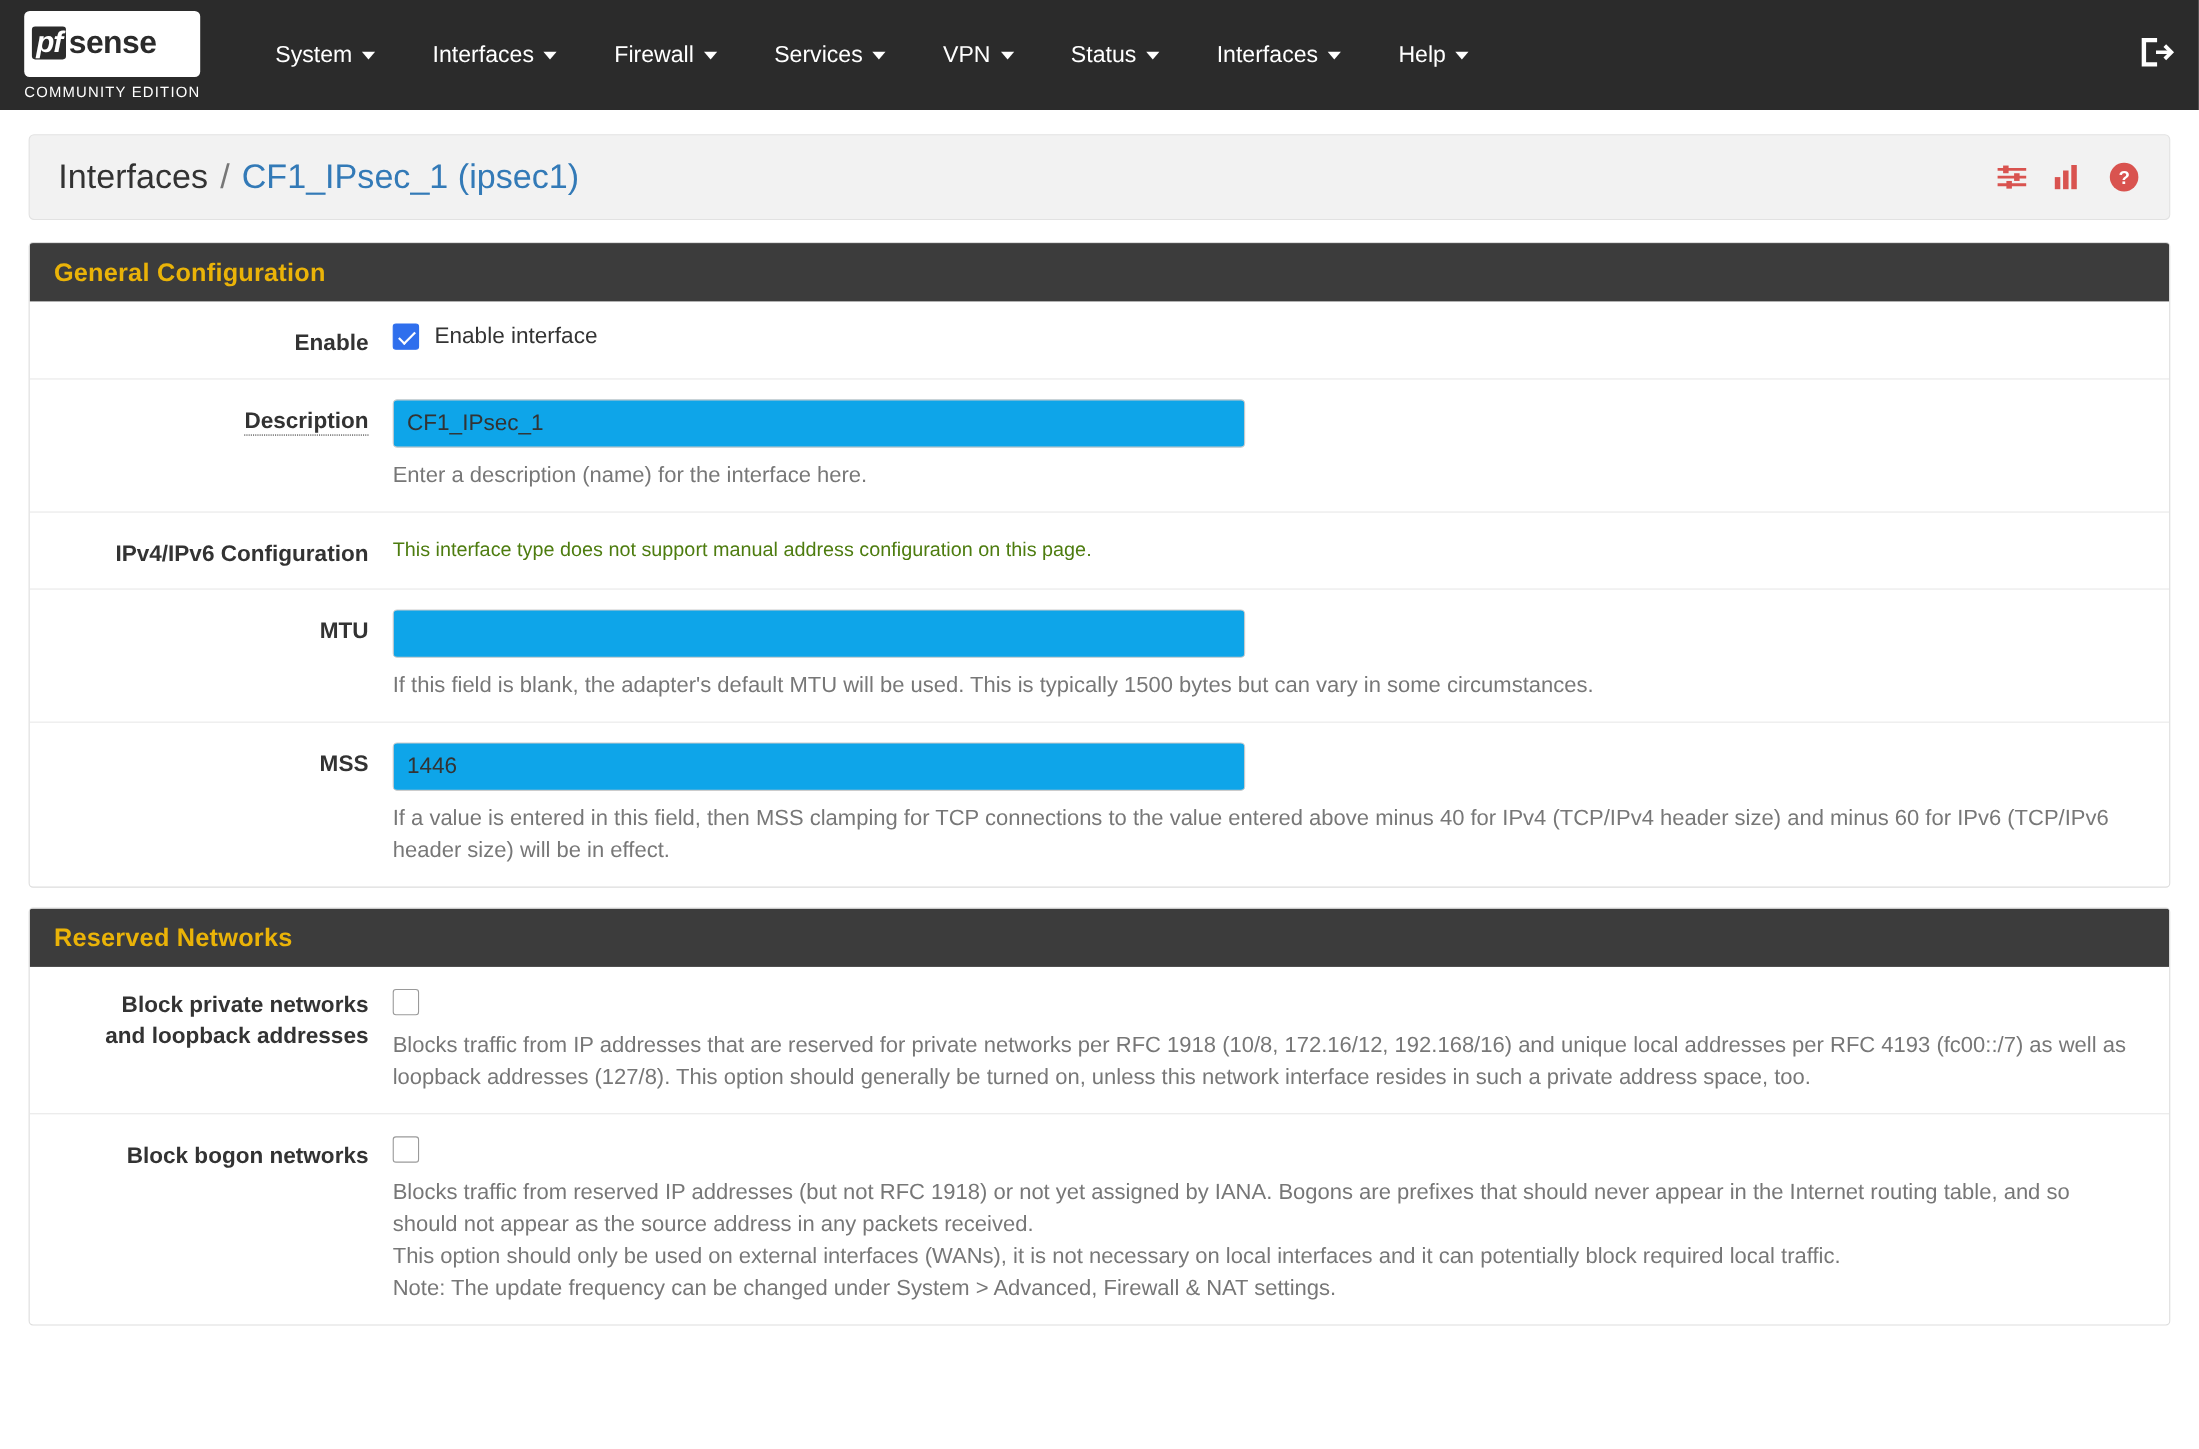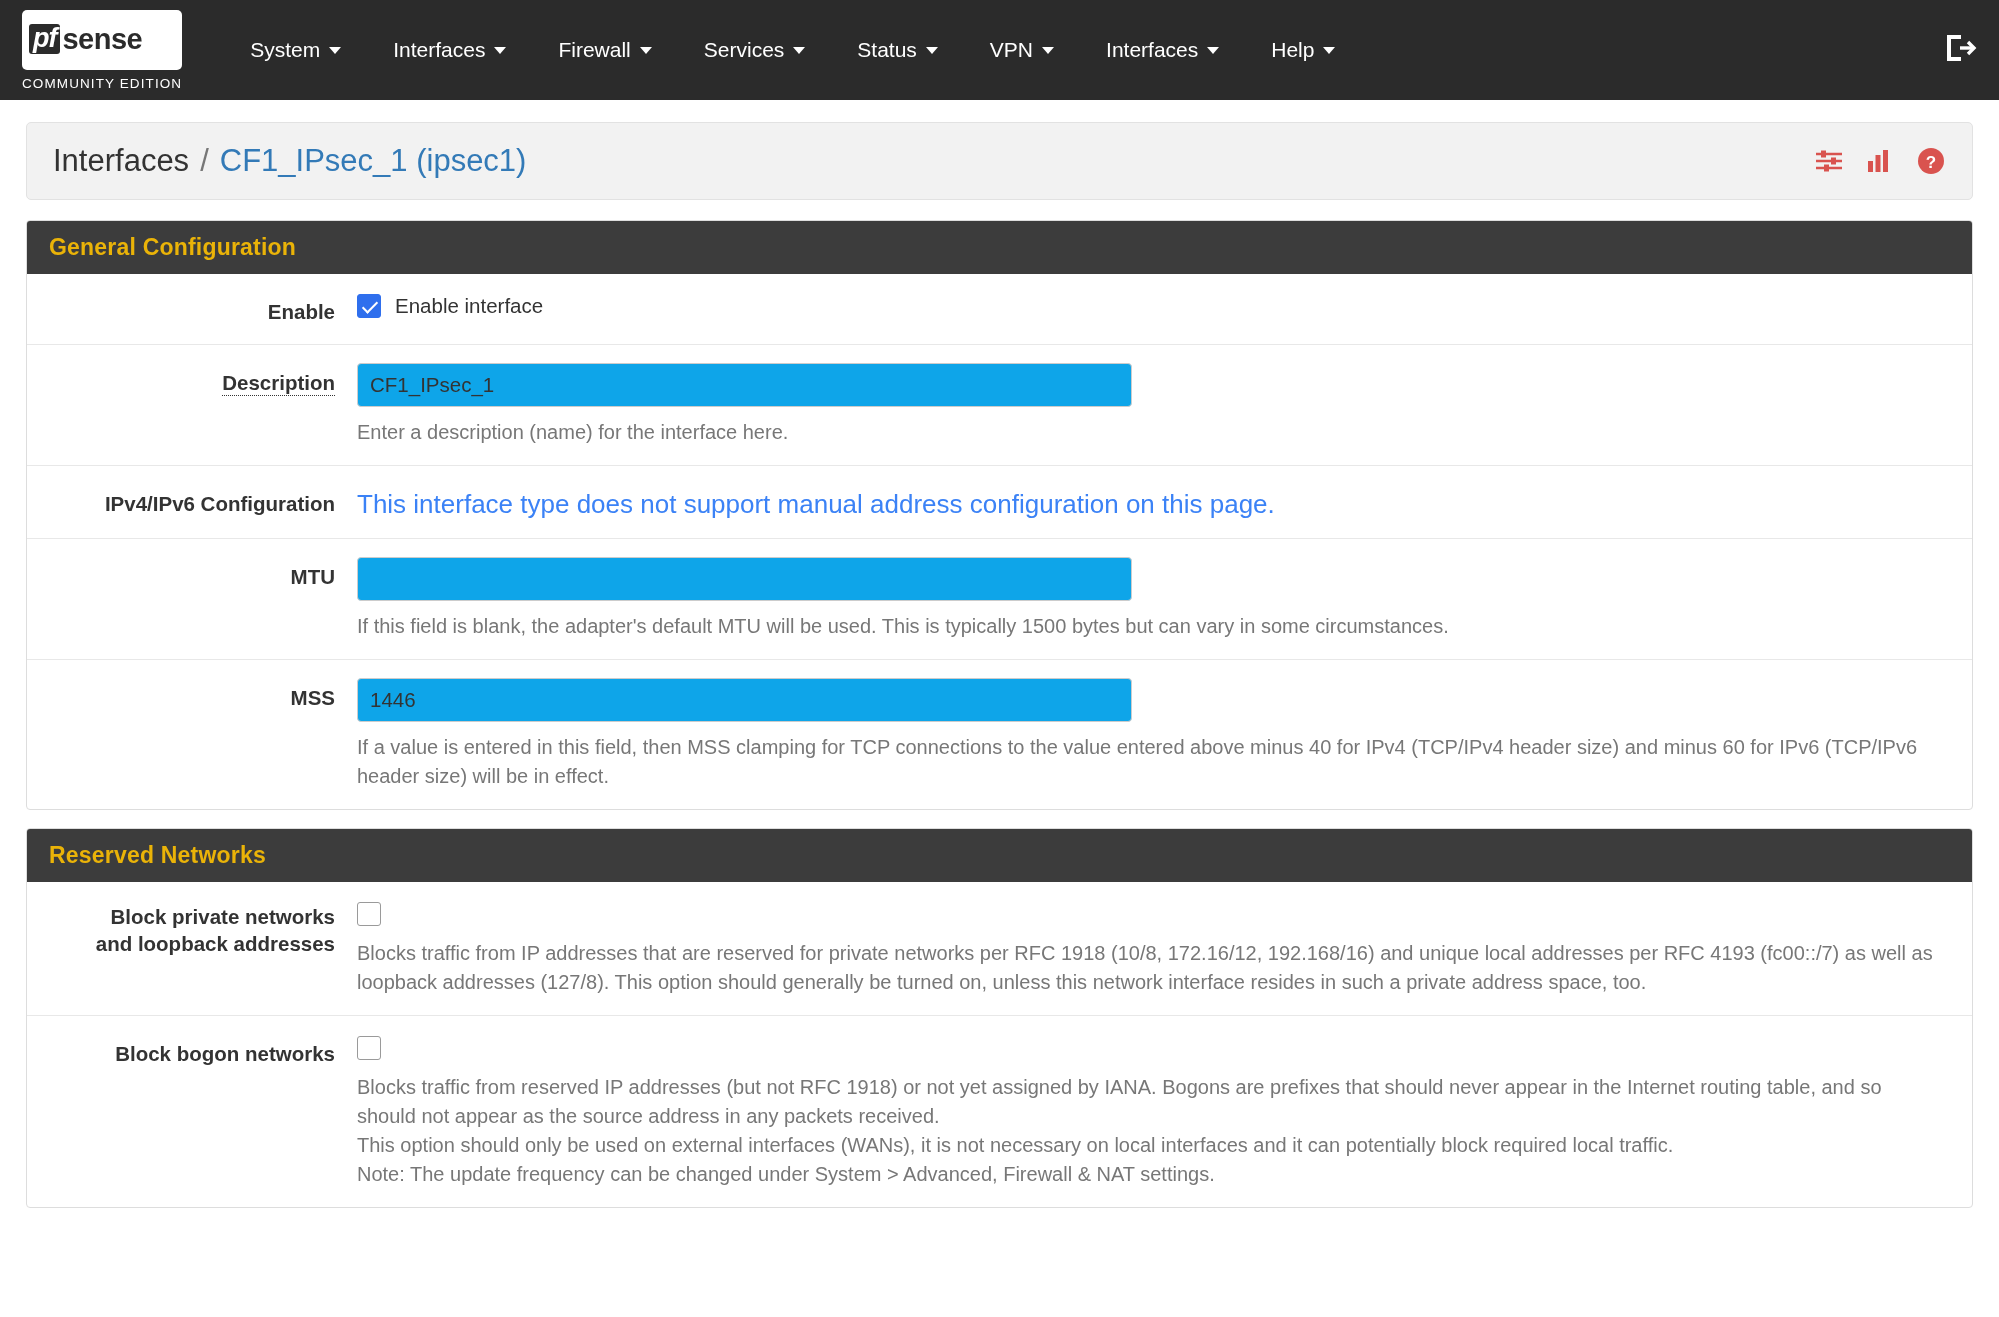--- a/index.html
+++ b/index.html
@@ -151,22 +151,22 @@
   .row-field { flex: 1; padding-right: 26px; }
   .help {
     font-size: 20px;
     color: #777777;
     line-height: 1.45;
     margin-top: 11px;
     max-width: 1580px;
   }
   .help.tight { margin-top: 13px; }
   .static-text {
-    font-size: 26px;
-    color: #3b82f6;
+    font-size: 18px;
+    color: #4d7c0f;
     padding-top: 5px;
   }
   .dotted {
     border-bottom: 1px dotted #333333;
     padding-bottom: 1px;
     cursor: help;
   }
   input[type="text"] {
     width: 775px;
     height: 44px;
@@ -236,25 +236,25 @@
     </div>
     <div class="nav-item">
       <span>Firewall</span>
       <span class="caret"></span>
     </div>
     <div class="nav-item">
       <span>Services</span>
       <span class="caret"></span>
     </div>
     <div class="nav-item">
+      <span>VPN</span>
+      <span class="caret"></span>
+    </div>
+    <div class="nav-item">
       <span>Status</span>
-      <span class="caret"></span>
-    </div>
-    <div class="nav-item">
-      <span>VPN</span>
       <span class="caret"></span>
     </div>
     <div class="nav-item">
       <span>Interfaces</span>
       <span class="caret"></span>
     </div>
     <div class="nav-item">
       <span>Help</span>
       <span class="caret"></span>
     </div>

